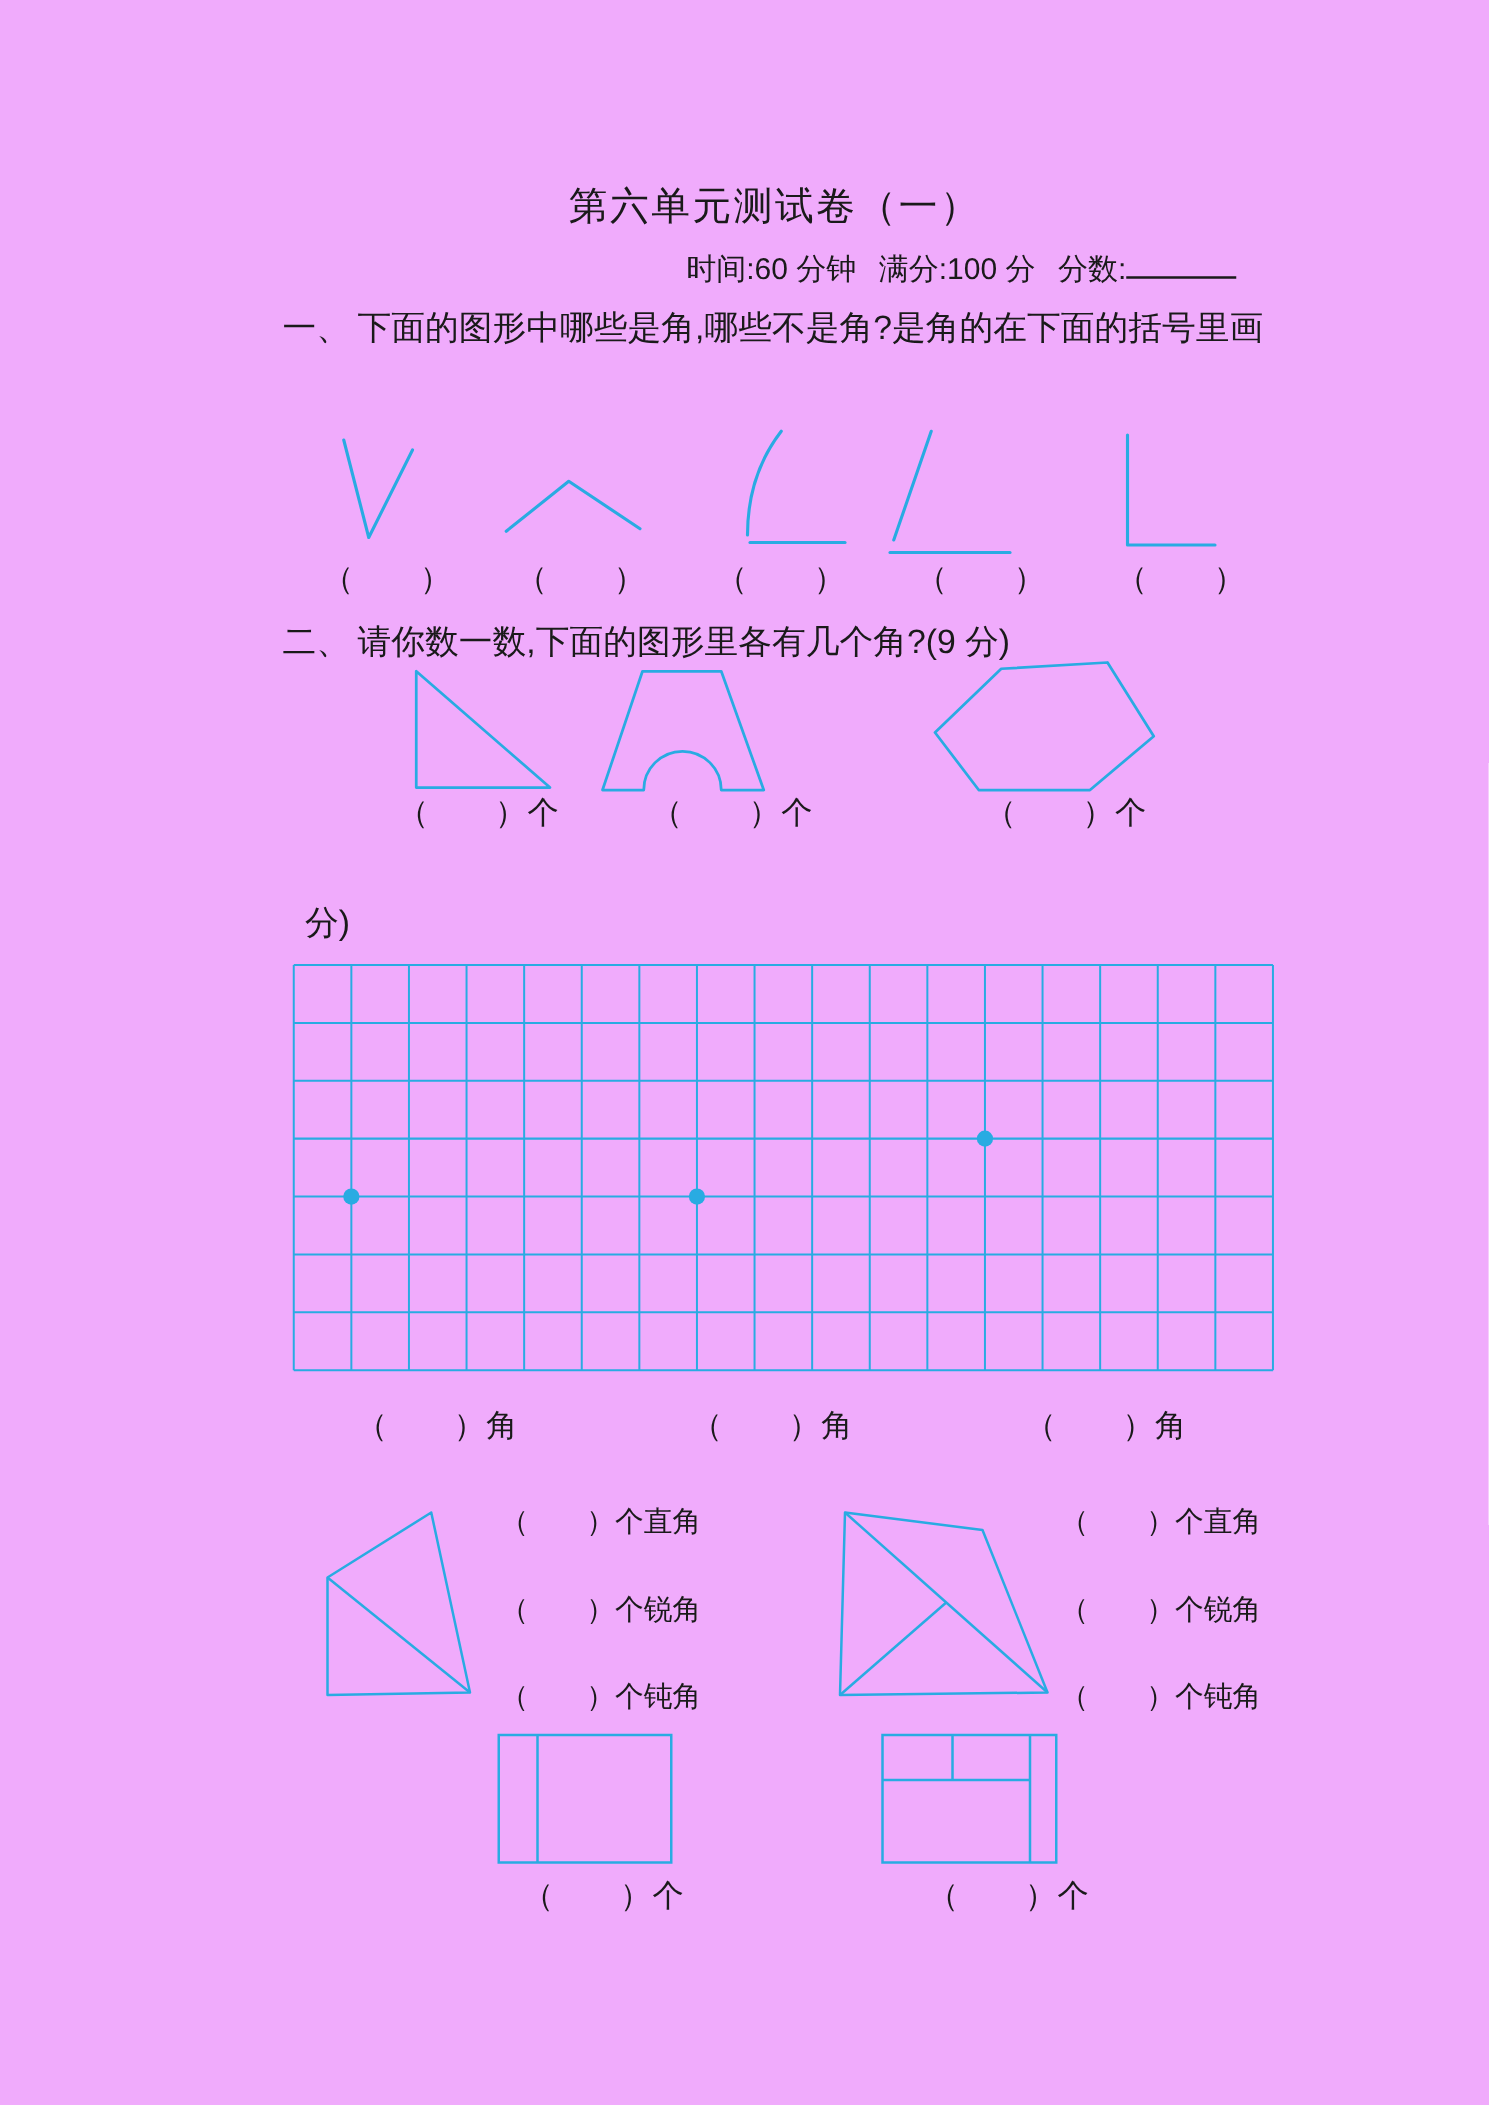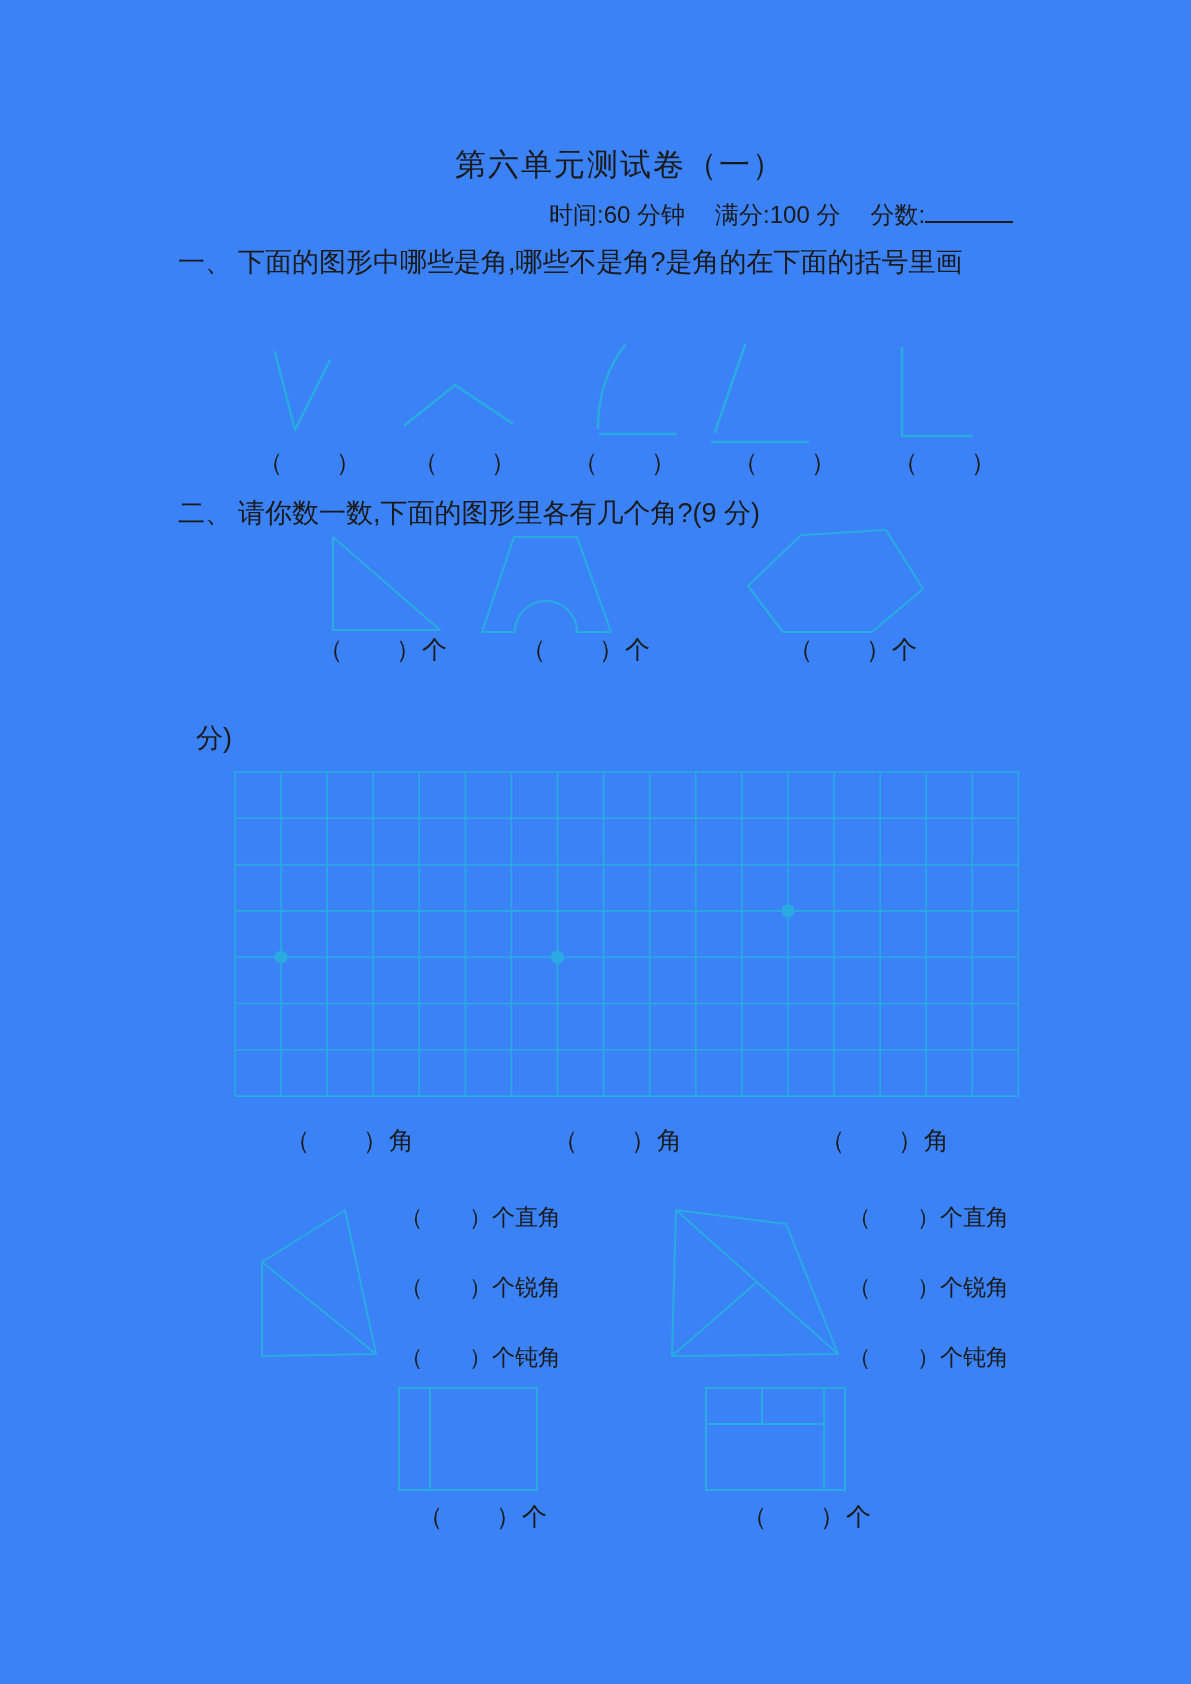--- a/index.html
+++ b/index.html
@@ -1,23 +1,23 @@
 <!DOCTYPE html>
 <html><head>
 <meta charset="utf-8">
 <style>
   html,body{margin:0;padding:0;background:#ffffff;}
   #page{
-    position:relative;width:1191px;height:1684px;background:#3b82f6;
+    position:relative;width:1191px;height:1684px;background:#f0abfc;
     font-family:"Liberation Sans", sans-serif;color:#1a1a1a;overflow:hidden;
   }
   .abs{position:absolute;white-space:nowrap;}
   .title{font-family:"Liberation Serif", serif;font-size:31px;letter-spacing:2px;}
-  .subtitle{font-size:24px;display:flex;gap:30px;align-items:flex-end;}
-  .qtext{font-size:27px;}
+  .subtitle{font-size:24px;display:flex;gap:18px;align-items:flex-end;}
+  .qtext{font-size:27px;margin-left:48px;}
   .qnum{margin-right:6px;}
   .blank{font-size:25px;letter-spacing:1px;}
   .label-sm{font-size:23px;}
   .score-line{display:inline-block;width:88px;border-bottom:2px solid #1a1a1a;height:1.05em;}
   svg{position:absolute;overflow:visible;}
 </style>
 </head>
 <body>
 
 <div id="page">

